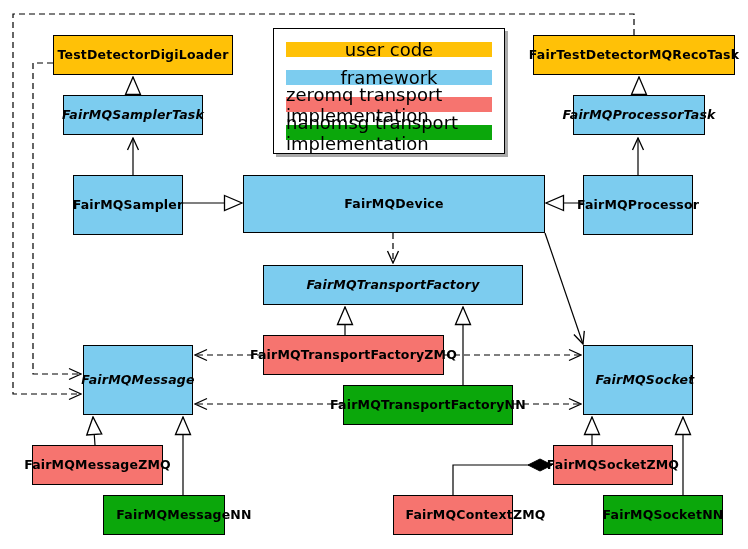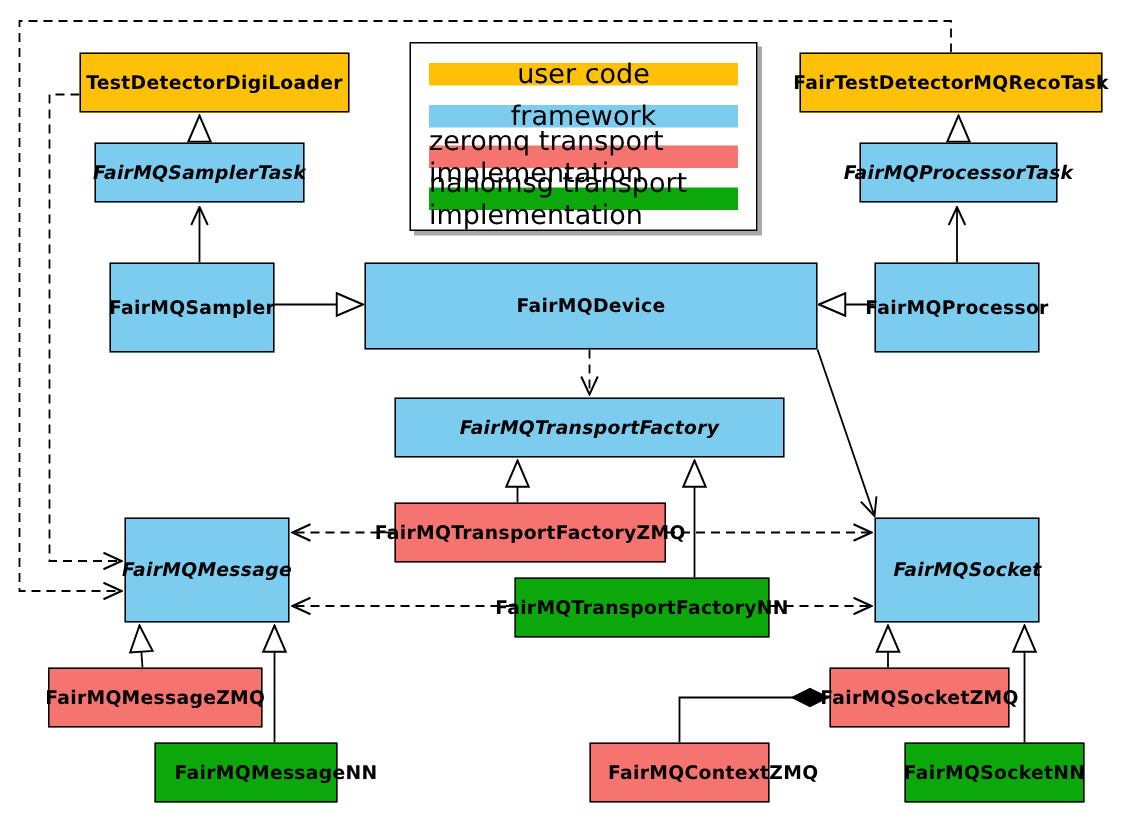--- a/index.html
+++ b/index.html
@@ -22,21 +22,21 @@
   #n-fairMQSamplerTask{left:63px;top:95px;width:140px;height:40px;}
   #n-fairMQProcessorTask{left:573px;top:95px;width:132px;height:40px;}
   #n-fairMQSampler{left:73px;top:175px;width:110px;height:60px;}
   #n-fairMQDevice{left:243px;top:175px;width:302px;height:58px;}
   #n-fairMQProcessor{left:583px;top:175px;width:110px;height:60px;}
   #n-fairMQTransportFactory{left:263px;top:265px;width:260px;height:40px;}
   #n-fairMQTransportFactoryZMQ{left:263px;top:335px;width:181px;height:40px;}
   #n-fairMQTransportFactoryNN{left:343px;top:385px;width:170px;height:40px;}
   #n-fairMQMessage{left:83px;top:345px;width:110px;height:70px;}
   #n-fairMQSocket{left:583px;top:345px;width:110px;height:70px;padding-left:14px;}
-  #n-fairMQMessageZMQ{left:32px;top:445px;width:143px;height:40px;}
+  #n-fairMQMessageZMQ{left:32px;top:445px;width:131px;height:40px;}
   #n-fairMQMessageNN{left:103px;top:495px;width:122px;height:40px;}
   #n-fairMQContextZMQ{left:393px;top:495px;width:120px;height:40px;}
   #n-fairMQSocketZMQ{left:553px;top:445px;width:120px;height:40px;}
   #n-fairMQSocketNN{left:603px;top:495px;width:120px;height:40px;}
   
   #legend{
     position:absolute;left:273px;top:28px;width:232px;height:126px;
     box-sizing:border-box;background:#fff;border:1.5px solid #000;
     box-shadow:3px 3px 0 #a9a9a9;
     display:flex;flex-direction:column;justify-content:space-evenly;

